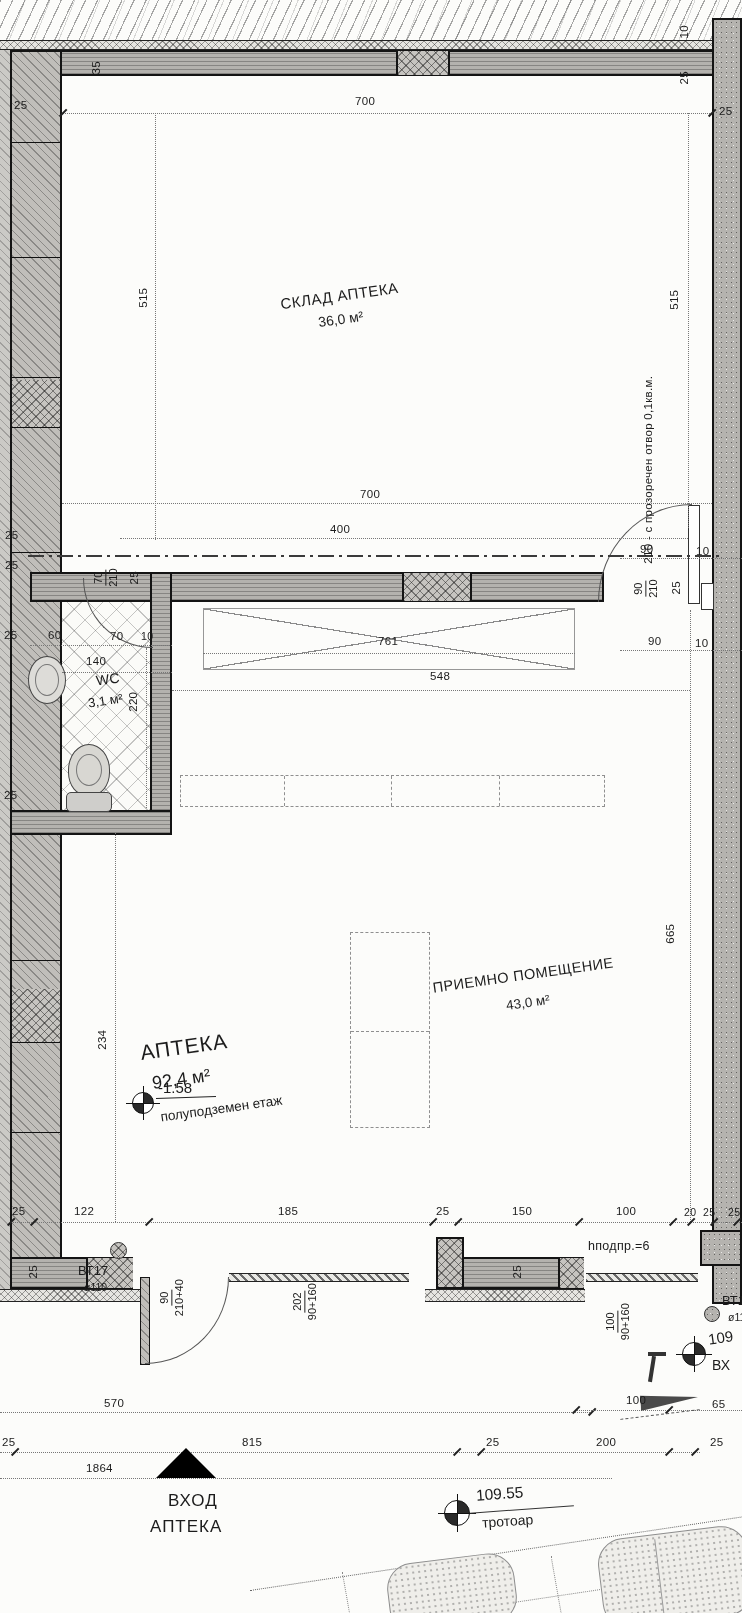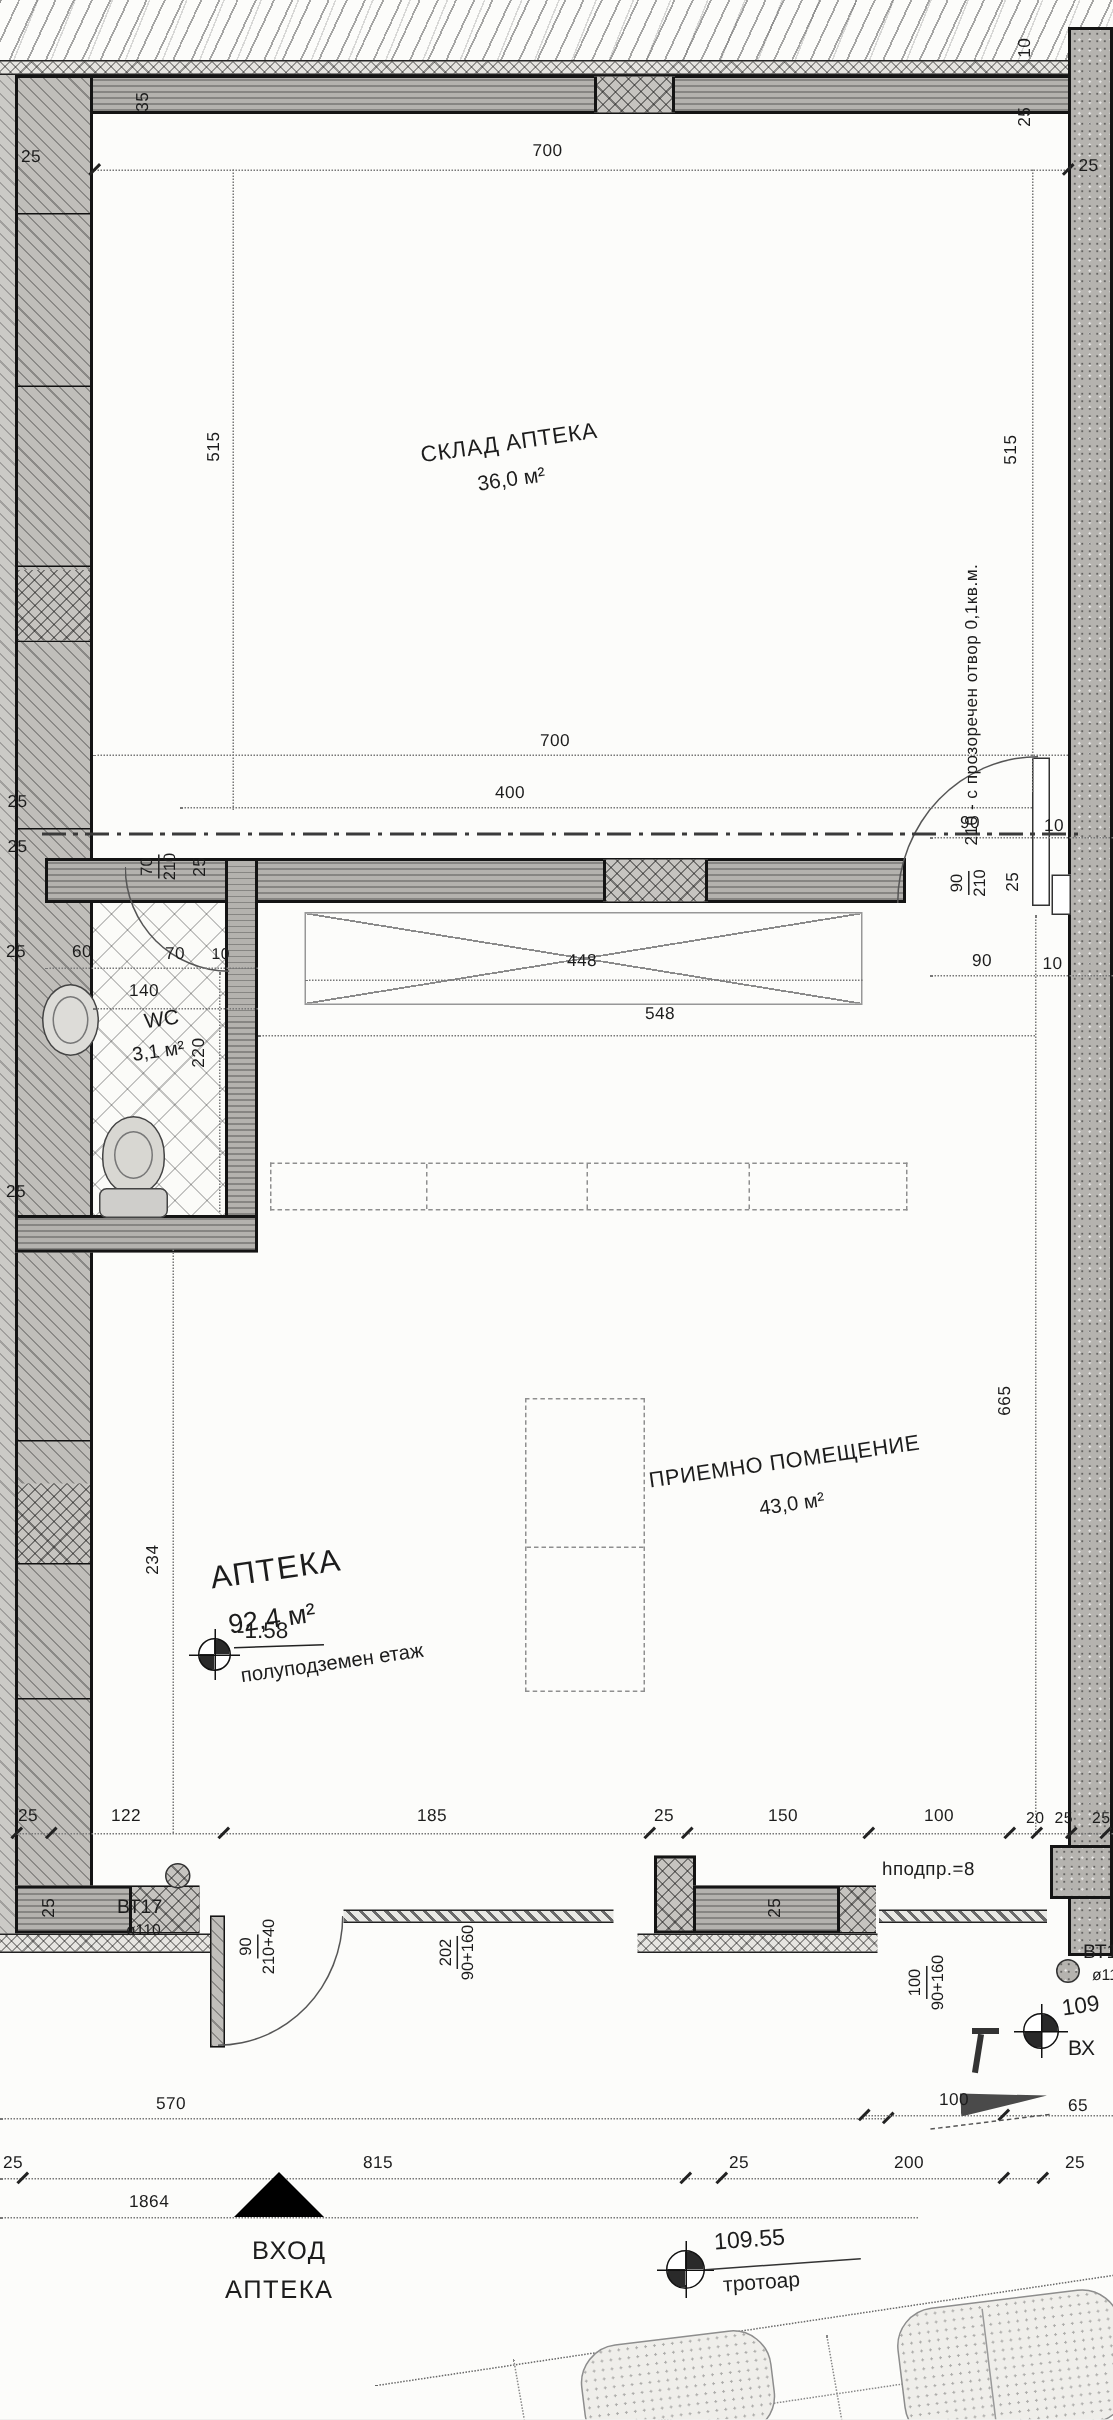--- a/index.html
+++ b/index.html
@@ -205,36 +205,36 @@
   <span class="t dim sm" style="left:141px;top:631px;">10</span>
   <span class="t dim" style="left:86px;top:656px;">140</span>
   <span class="t dim vd" style="left:124px;top:696px;">220</span>
   <div class="vfrac" style="left:89px;top:564px;width:34px;">
     <span class="fr">70</span>
     <span>210</span>
   </div>
   <span class="t dim vd" style="left:128px;top:572px;">25</span>
   <span class="t dim" style="left:4px;top:790px;">25</span>
 
-  <span class="t dim" style="left:378px;top:636px;">448</span>
+  <span class="t dim" style="left:378px;top:636px;">761</span>
   <span class="t dim" style="left:430px;top:671px;">548</span>
   <span class="t dim vd" style="left:661px;top:928px;">665</span>
   <span class="t dim vd" style="left:93px;top:1034px;">234</span>
 
   <span class="t dim" style="left:12px;top:1206px;">25</span>
   <span class="t dim" style="left:74px;top:1206px;">122</span>
   <span class="t dim" style="left:278px;top:1206px;">185</span>
   <span class="t dim" style="left:436px;top:1206px;">25</span>
   <span class="t dim" style="left:512px;top:1206px;">150</span>
   <span class="t dim" style="left:616px;top:1206px;">100</span>
   <span class="t dim sm" style="left:684px;top:1207px;">20</span>
   <span class="t dim sm" style="left:703px;top:1207px;">25</span>
   <span class="t dim sm" style="left:728px;top:1207px;">25</span>
 
-  <span class="t dim" style="left:588px;top:1240px;font-size:12.5px;">hподпр.=8</span>
+  <span class="t dim" style="left:588px;top:1240px;font-size:12.5px;">hподпр.=6</span>
   <span class="t dim vd" style="left:27px;top:1266px;">25</span>
   <span class="t dim vd" style="left:511px;top:1266px;">25</span>
 
   <div class="vfrac" style="left:146px;top:1284px;width:52px;">
     <span class="fr">90</span>
     <span>210+40</span>
   </div>
   <div class="vfrac" style="left:279px;top:1288px;width:52px;">
     <span class="fr">202</span>
     <span>90+160</span>

